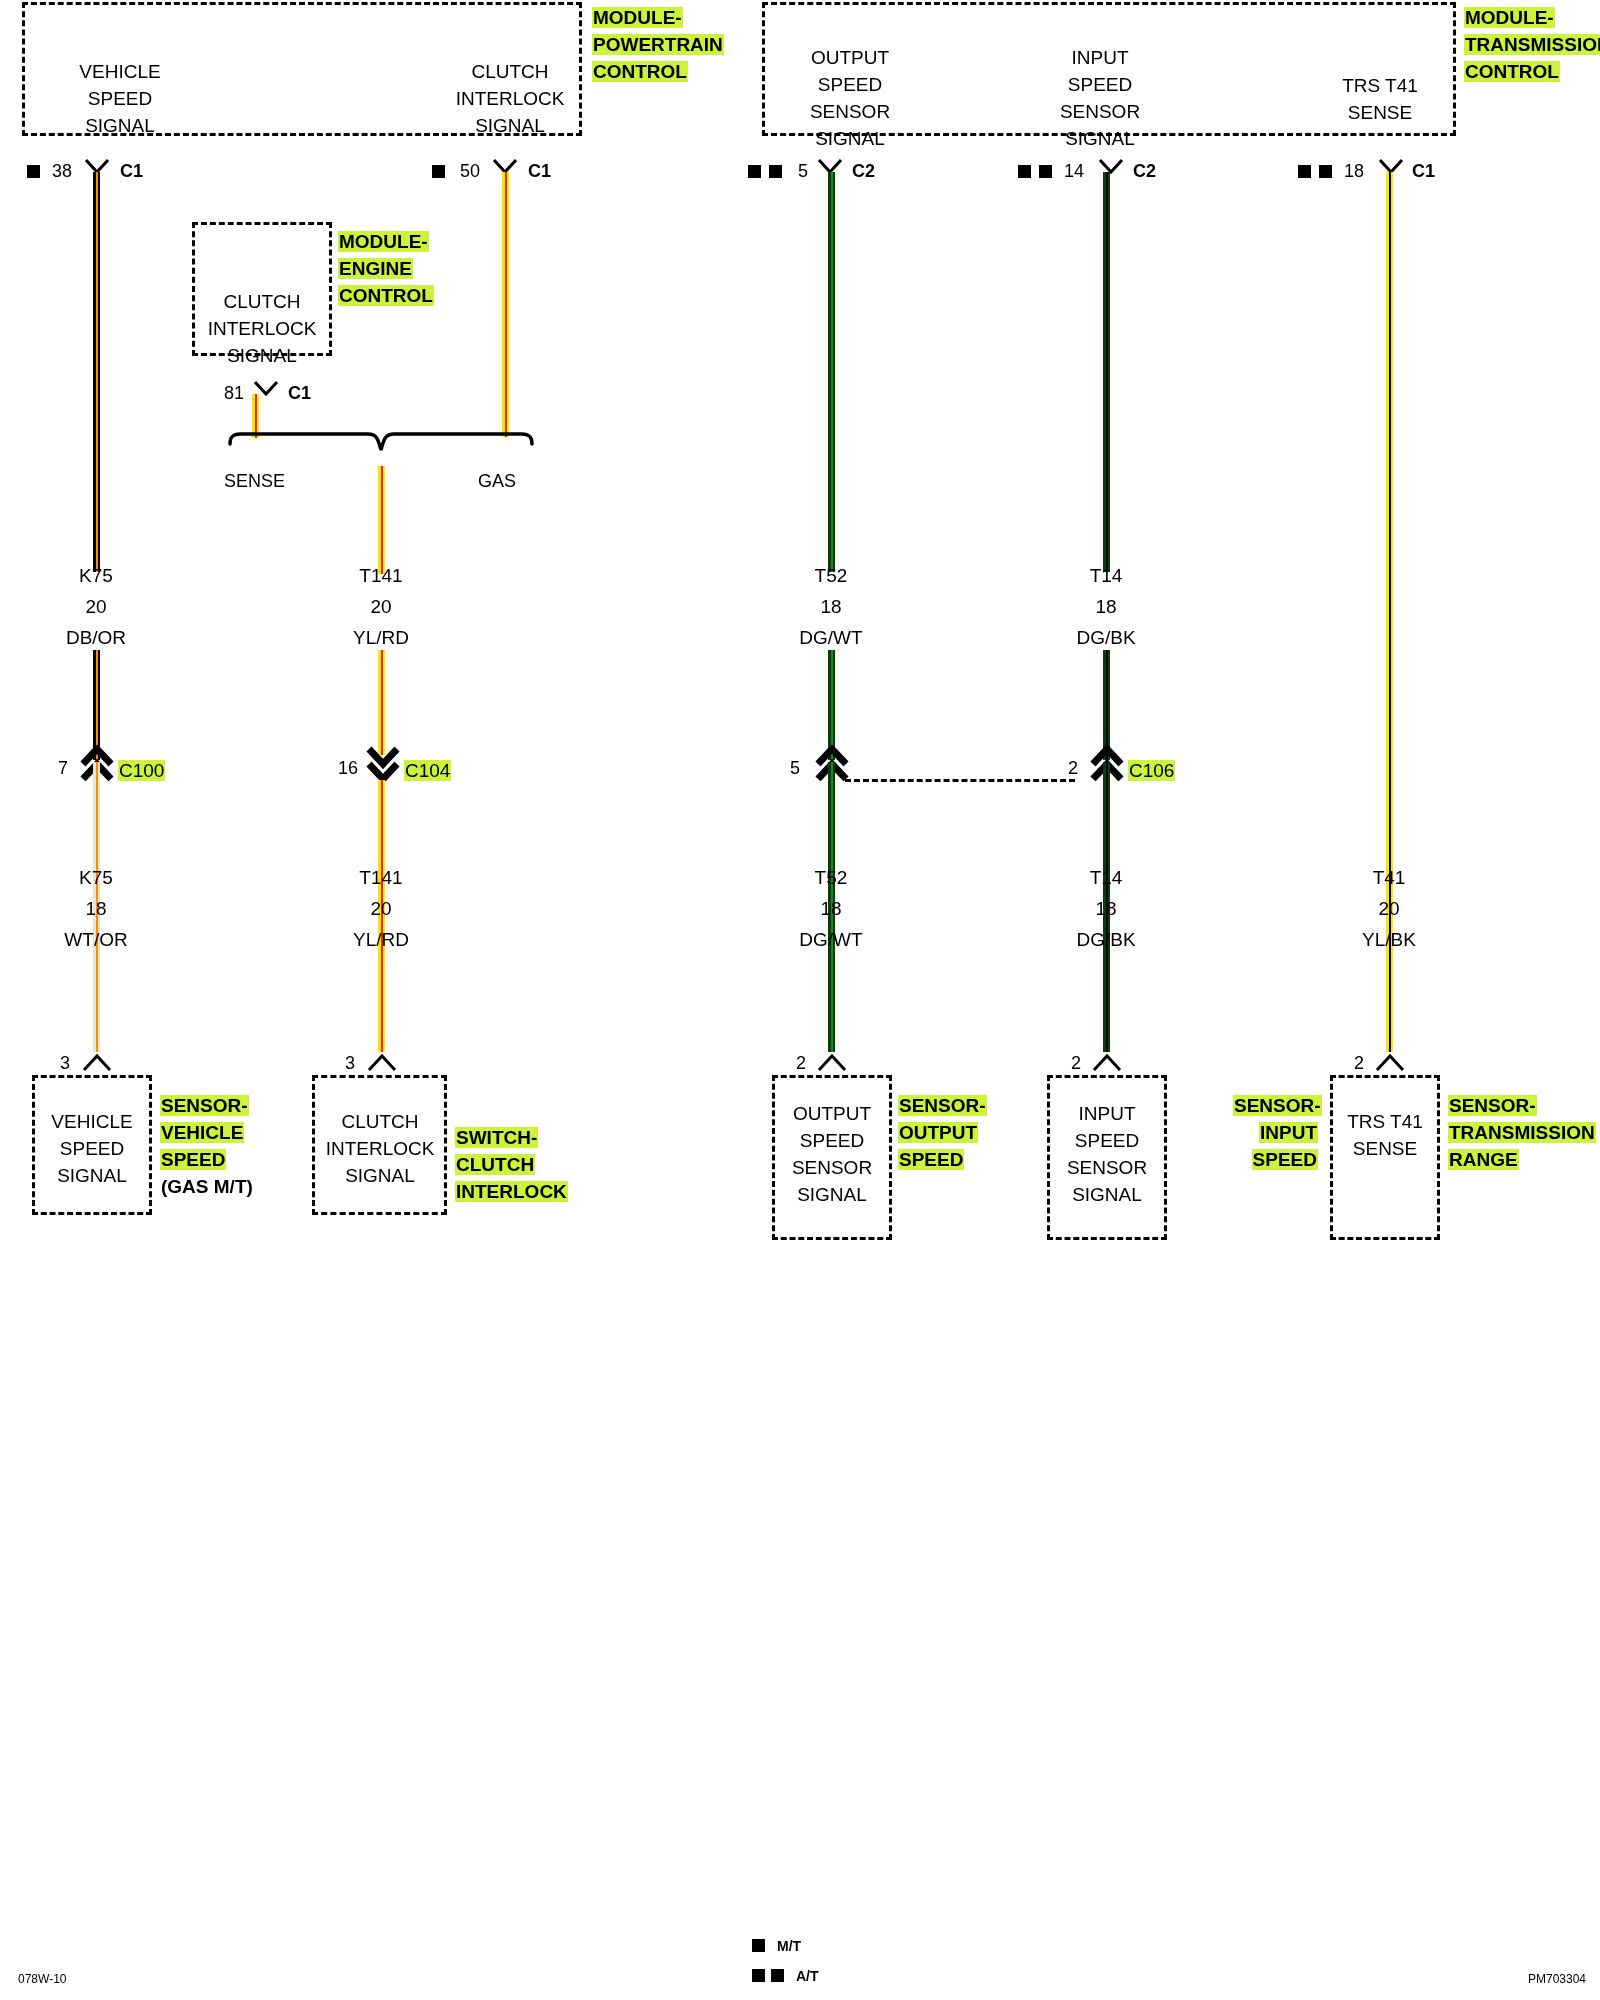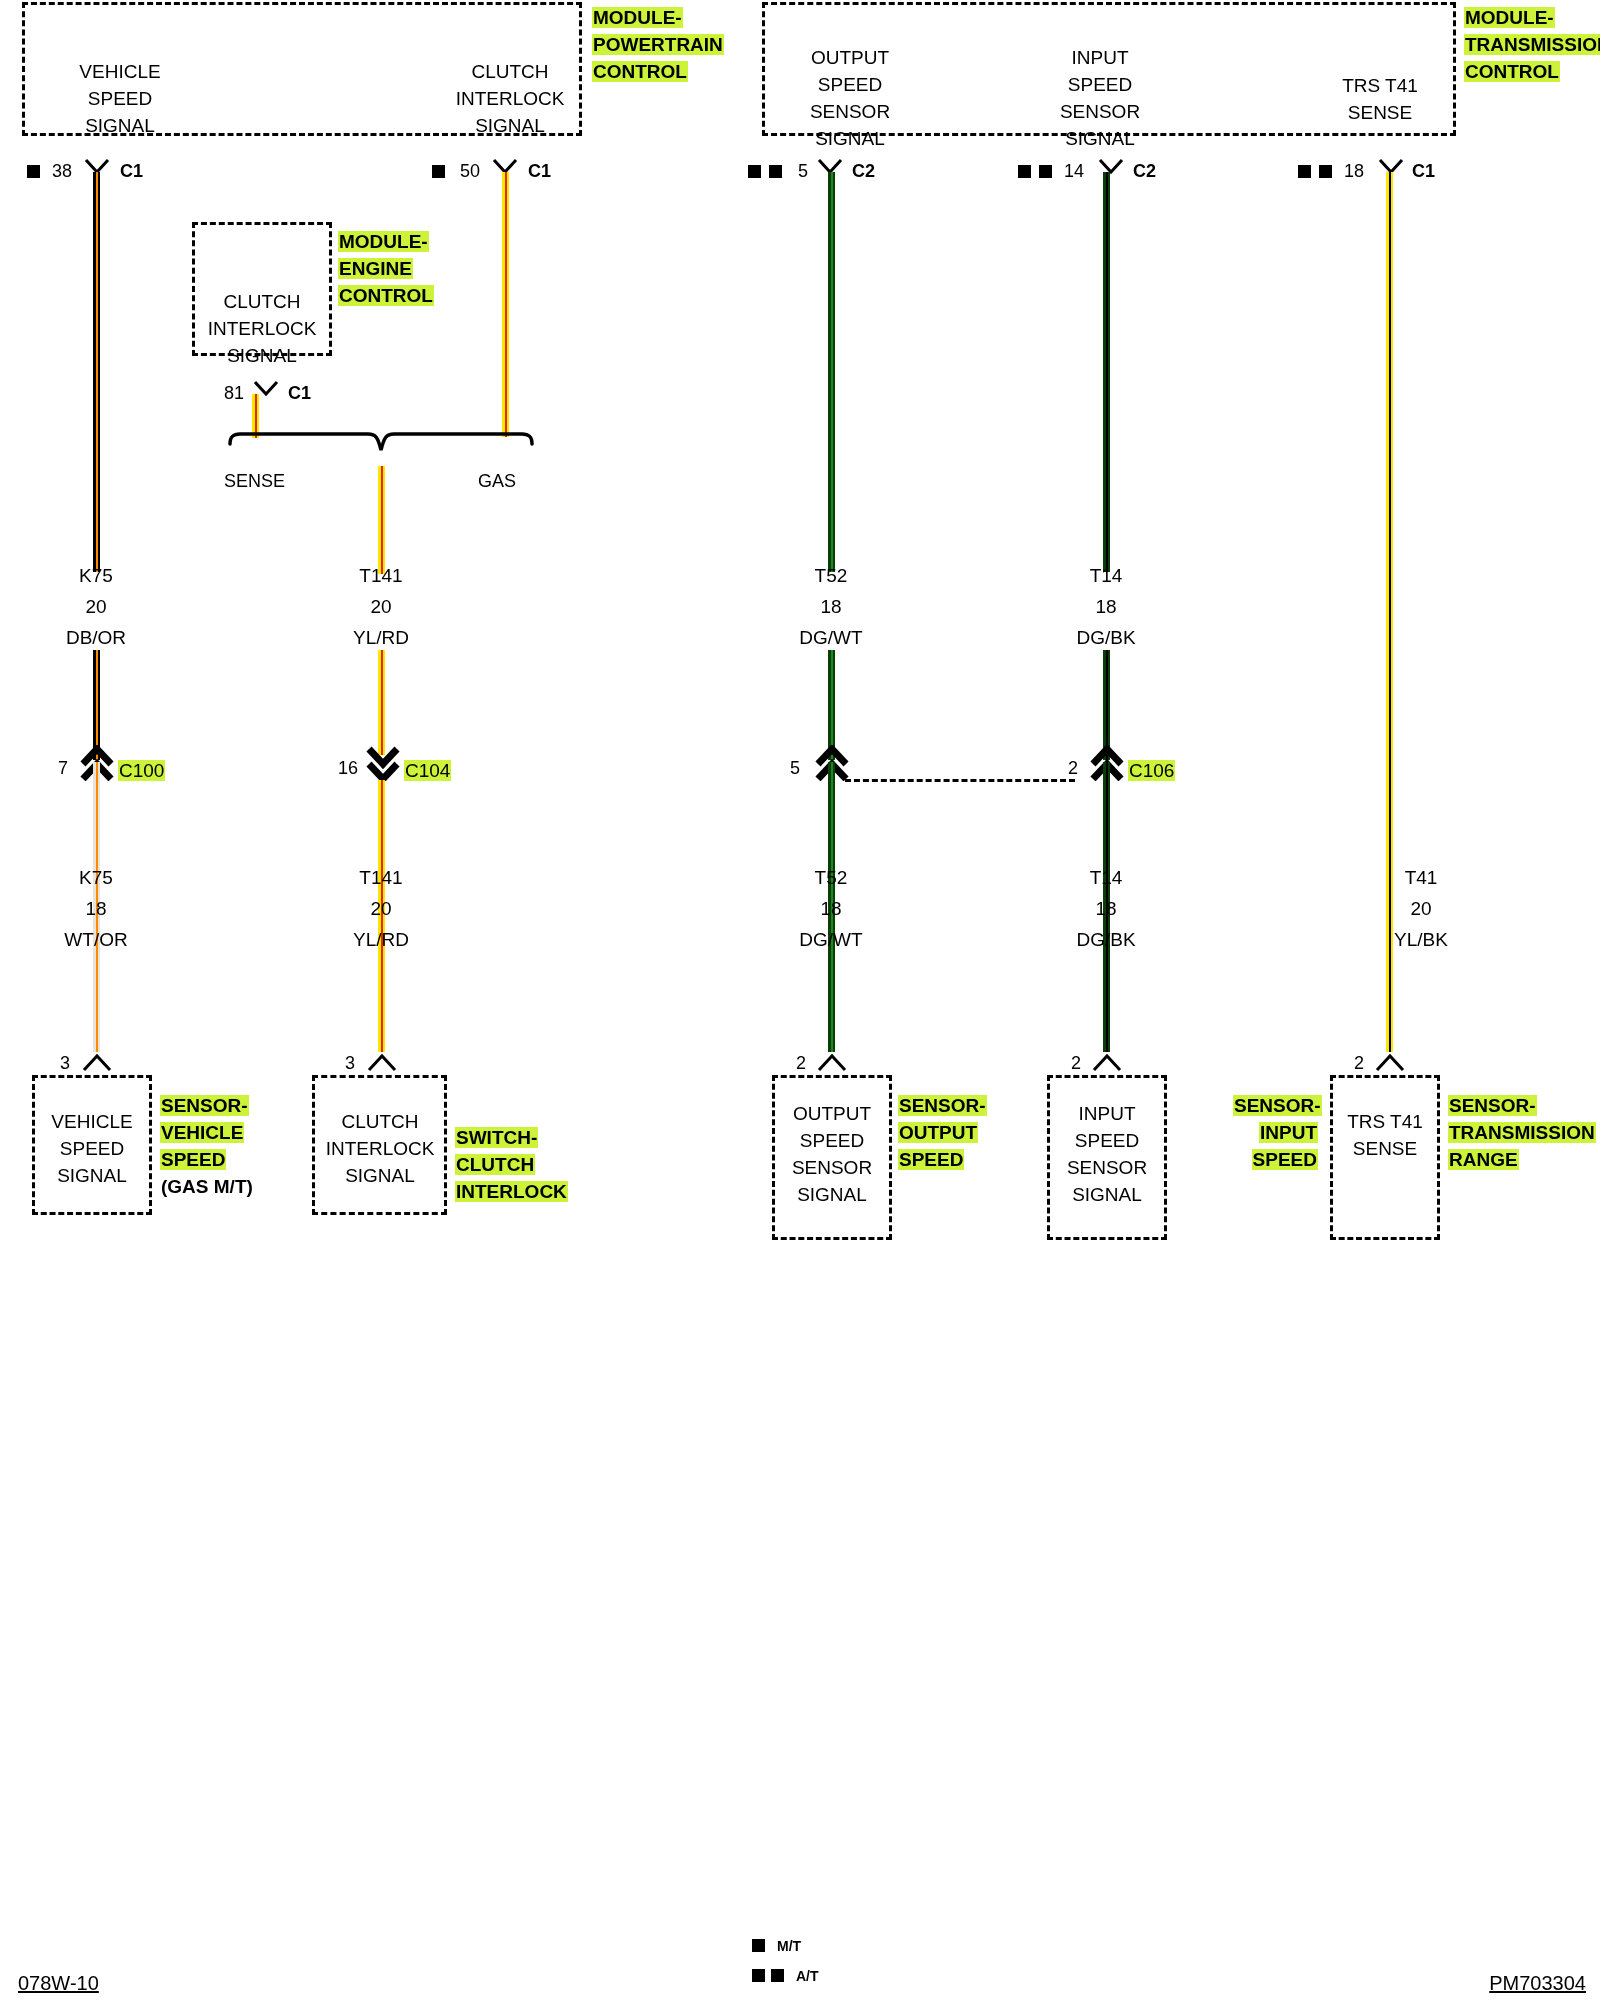--- a/index.html
+++ b/index.html
@@ -103,21 +103,21 @@
     height: 0;
   }
 
   
   .brace { position: absolute; }
 
   
   .legend-row { position: absolute; font-size: 14px; white-space: nowrap; font-weight: bold; }
 
   
-  .footer { position: absolute; font-size: 20px; white-space: nowrap; text-decoration: underline; }
+  .footer { position: absolute; font-size: 12px; white-space: nowrap; }
 </style>
 </head>
 <body>
 
 <div id="sheet">
 
   <div class="dbox" style="left:22px; top:2px; width:560px; height:134px;"></div>
 
   <div class="stack" style="left:30px; top:58px; width:180px;">
     <div>VEHICLE</div>
@@ -449,21 +449,21 @@
     <div>SIGNAL</div>
   </div>
   <div class="hl" style="left:1233px; top:1092px; width:85px;text-align:right;">
     <span>SENSOR-INPUT SPEED</span>
   </div>
 
   <div class="wire" style="left:1386px; top:172px; height:880px;">
     <div class="base" style="background:#ffe600;"></div>
     <div class="stripe" style="background:#000000;"></div>
   </div>
-  <div class="spec" style="left:1389px; top:862px;margin-left:32px;">
+  <div class="spec" style="left:1389px; top:862px;">
     <div>T41</div>
     <div>20</div>
     <div>YL/BK</div>
   </div>
 
   <div class="lbl" style="left:1354px; top:1052px;">2</div>
   <div class="ysym" style="left:1375px; top:1052px;">
     <svg width="30" height="20" viewBox="0 0 30 20">
         <path d="M2 18 L15 4 L28 18" stroke="#000" stroke-width="3" fill="none"></path>
       </svg>

